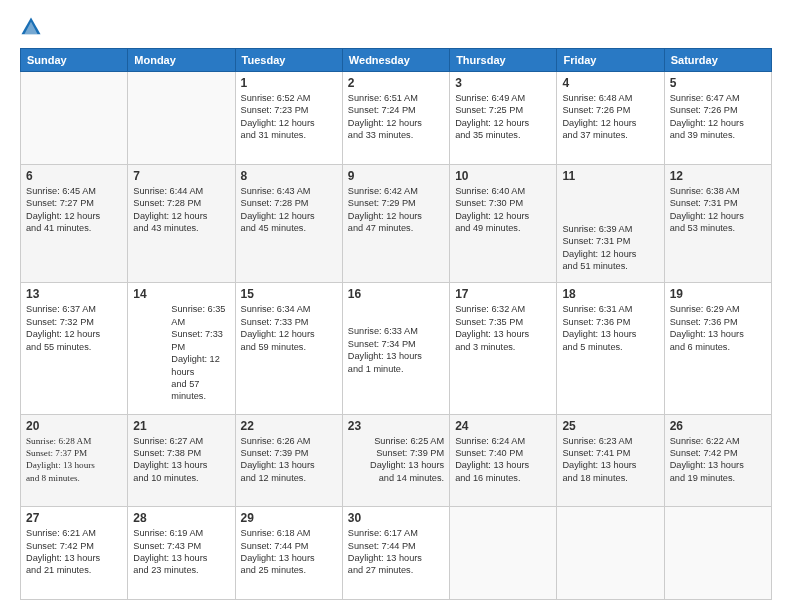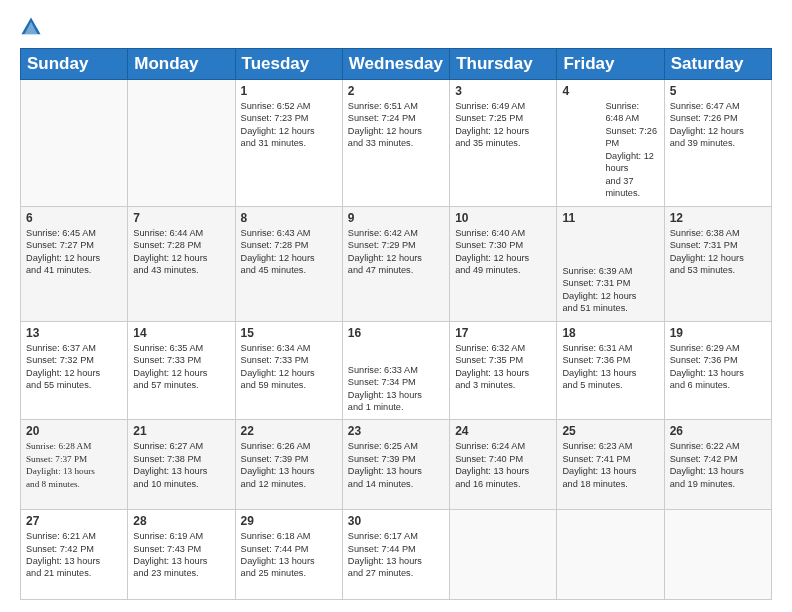--- a/index.html
+++ b/index.html
@@ -63,21 +63,21 @@
     .calendar {
       flex: 1;
       border: 1px solid #ccc;
       border-collapse: collapse;
       width: 100%;
       table-layout: fixed;
     }
     .calendar thead tr th {
       background-color: #2979c4;
       color: #fff;
-      font-size: 17px;
+      font-size: 11px;
       font-weight: bold;
       text-align: left;
       padding: 5px 6px;
       border: 1px solid #1a5fa0;
     }
     .calendar tbody tr td {
       border: 1px solid #ccc;
       vertical-align: top;
       padding: 4px 5px;
       font-size: 9.5px;
@@ -157,21 +157,21 @@
           </td>
           <td>
             <span class="day-num">3</span>
             <div class="cell-text" style="white-space: pre-line;">Sunrise: 6:49 AM
 Sunset: 7:25 PM
 Daylight: 12 hours
 and 35 minutes.</div>
           </td>
           <td>
             <span class="day-num">4</span>
-            <div class="cell-text" style="white-space: pre-line; margin-left: 43px;">Sunrise: 6:48 AM
+            <div class="cell-text" style="white-space: pre-line;">Sunrise: 6:48 AM
 Sunset: 7:26 PM
 Daylight: 12 hours
 and 37 minutes.</div>
           </td>
           <td>
             <span class="day-num">5</span>
             <div class="cell-text" style="white-space: pre-line;">Sunrise: 6:47 AM
 Sunset: 7:26 PM
 Daylight: 12 hours
 and 39 minutes.</div>
@@ -231,21 +231,21 @@
         <tr>
           <td>
             <span class="day-num">13</span>
             <div class="cell-text" style="white-space: pre-line;">Sunrise: 6:37 AM
 Sunset: 7:32 PM
 Daylight: 12 hours
 and 55 minutes.</div>
           </td>
           <td>
             <span class="day-num">14</span>
-            <div class="cell-text" style="white-space: pre-line;">Sunrise: 6:35 AM
+            <div class="cell-text" style="white-space: pre-line; margin-left: 38px;">Sunrise: 6:35 AM
 Sunset: 7:33 PM
 Daylight: 12 hours
 and 57 minutes.</div>
           </td>
           <td>
             <span class="day-num">15</span>
             <div class="cell-text" style="white-space: pre-line;">Sunrise: 6:34 AM
 Sunset: 7:33 PM
 Daylight: 12 hours
 and 59 minutes.</div>
@@ -296,21 +296,21 @@
           </td>
           <td>
             <span class="day-num">22</span>
             <div class="cell-text" style="white-space: pre-line;">Sunrise: 6:26 AM
 Sunset: 7:39 PM
 Daylight: 13 hours
 and 12 minutes.</div>
           </td>
           <td>
             <span class="day-num">23</span>
-            <div class="cell-text" style="white-space: pre-line;">Sunrise: 6:25 AM
+            <div class="cell-text" style="white-space: pre-line; text-align: right;">Sunrise: 6:25 AM
 Sunset: 7:39 PM
 Daylight: 13 hours
 and 14 minutes.</div>
           </td>
           <td>
             <span class="day-num">24</span>
             <div class="cell-text" style="white-space: pre-line;">Sunrise: 6:24 AM
 Sunset: 7:40 PM
 Daylight: 13 hours
 and 16 minutes.</div>

